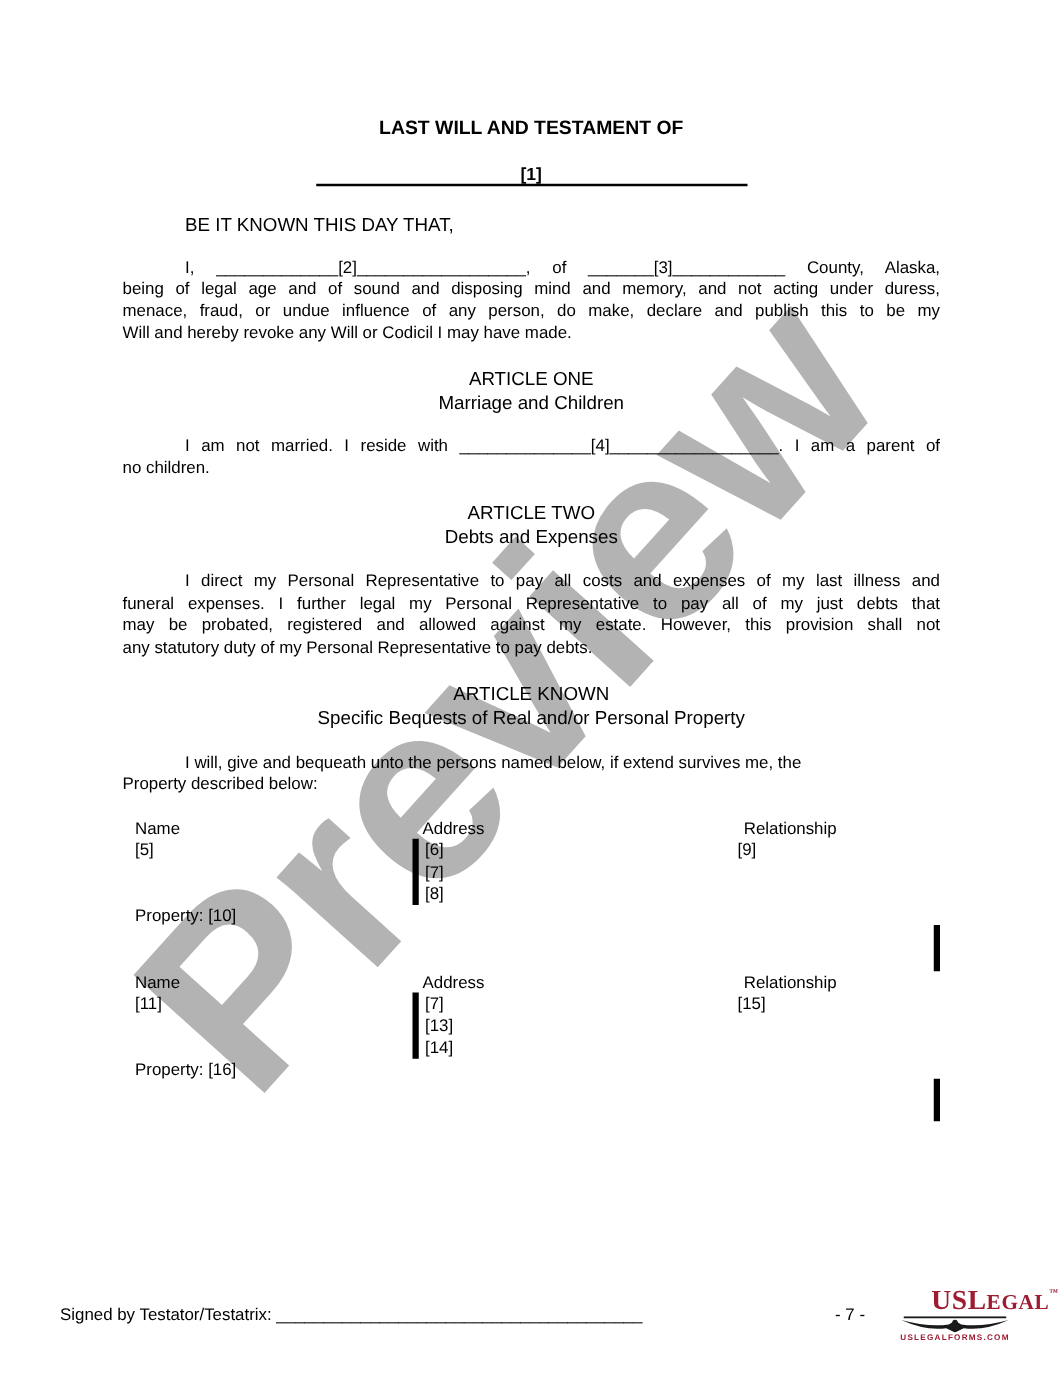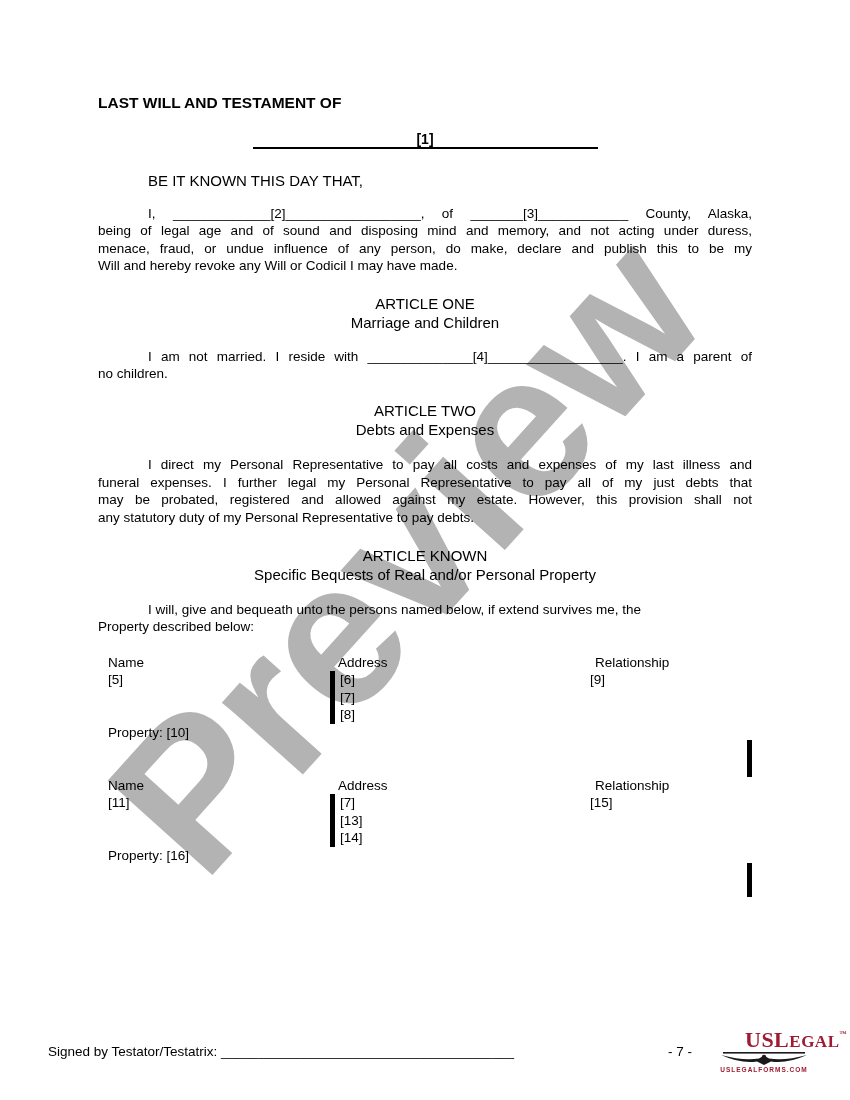--- a/index.html
+++ b/index.html
@@ -32,20 +32,21 @@
   }
   .content {
     position: absolute;
     inset: 0;
     padding: 94px 98px 0 98px;
     z-index: 1;
     font-size: 13.5px;
     line-height: 17.4px;
   }
   .doc-title {
+    text-align: center;
     font-weight: bold;
     font-size: 15.5px;
     line-height: 18px;
   }
   .name-line {
     width: 345px;
     margin: 20px auto 0 auto;
     text-align: center;
     border-bottom: 2px solid #000;
     font-weight: bold;

